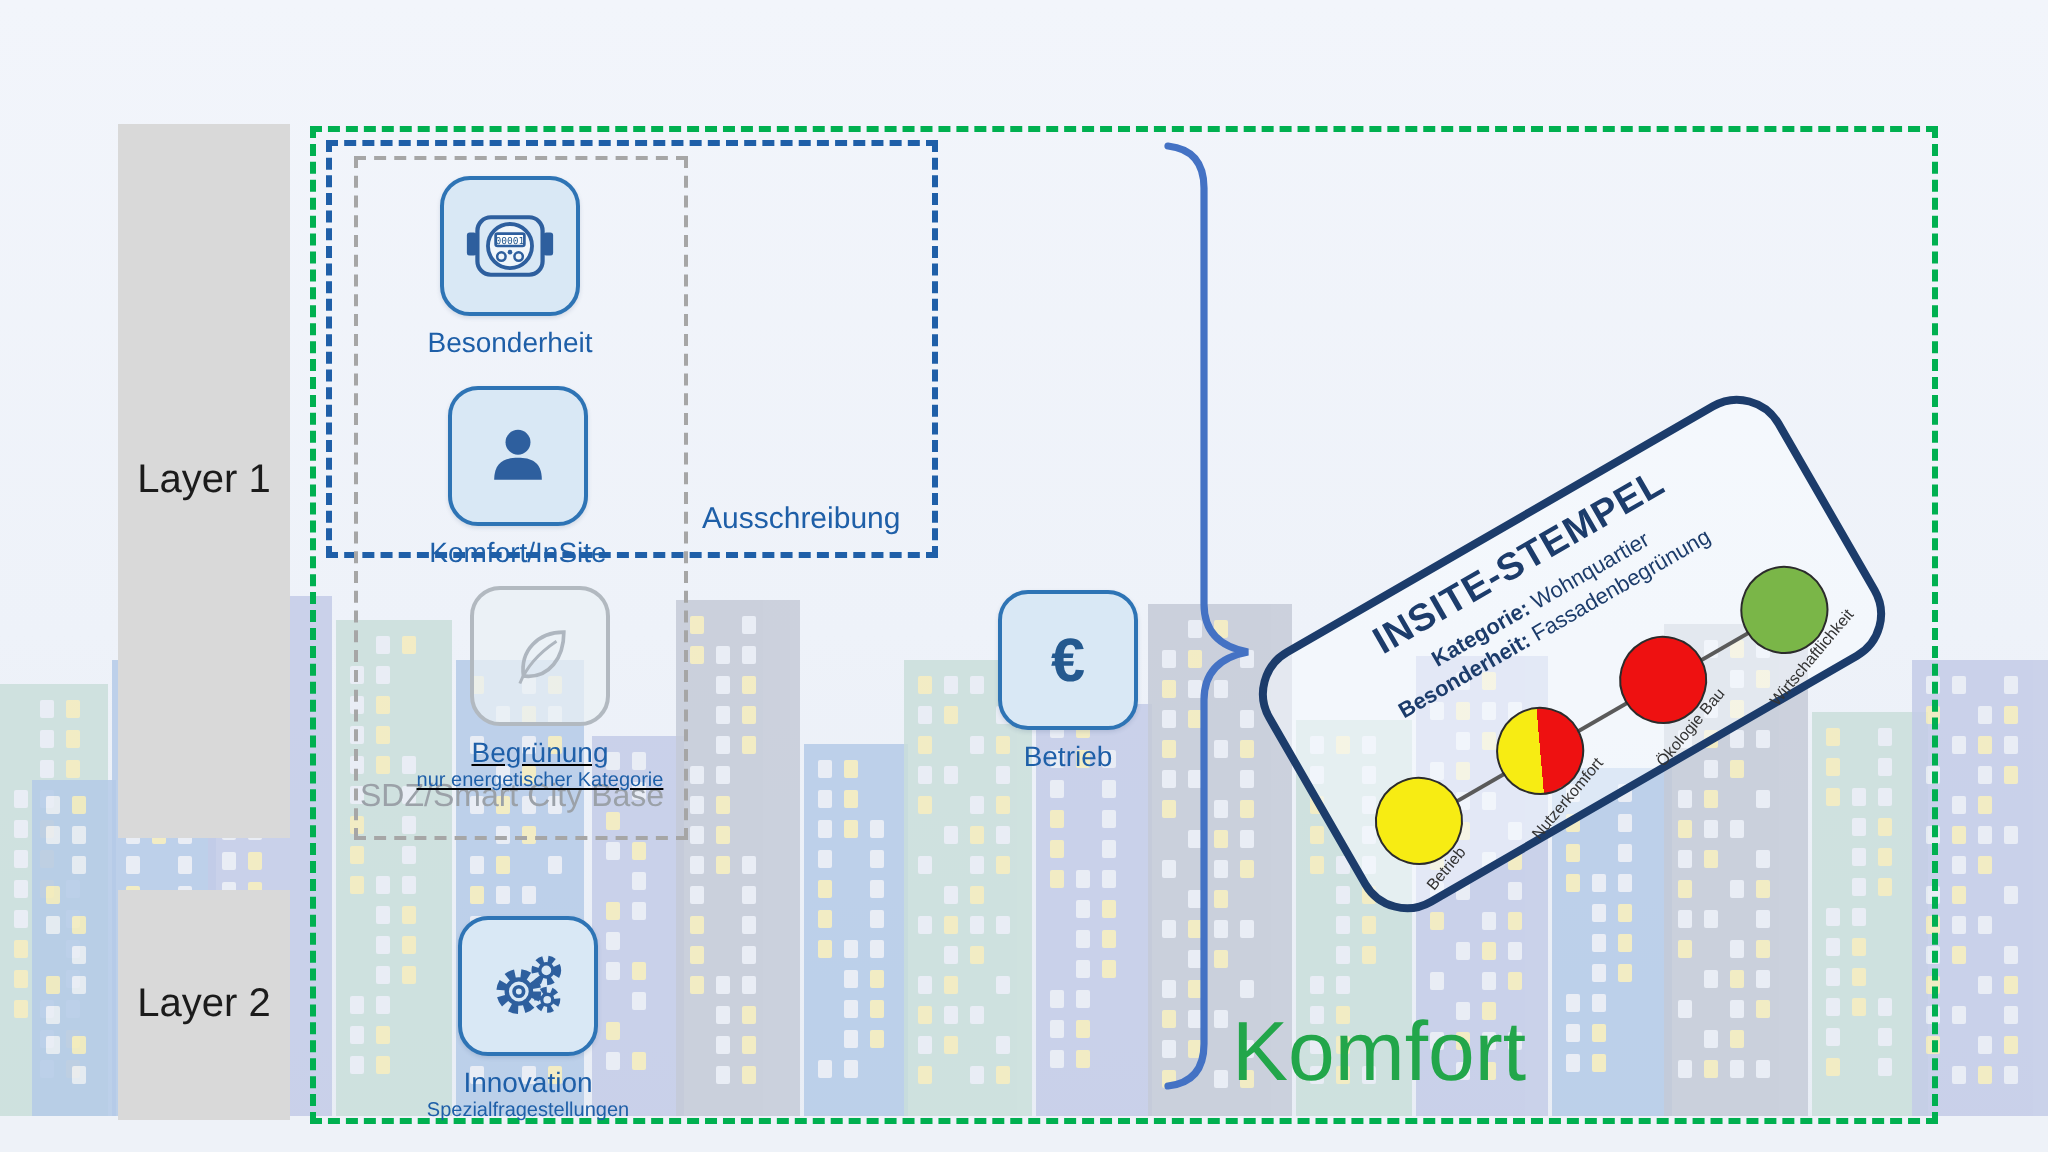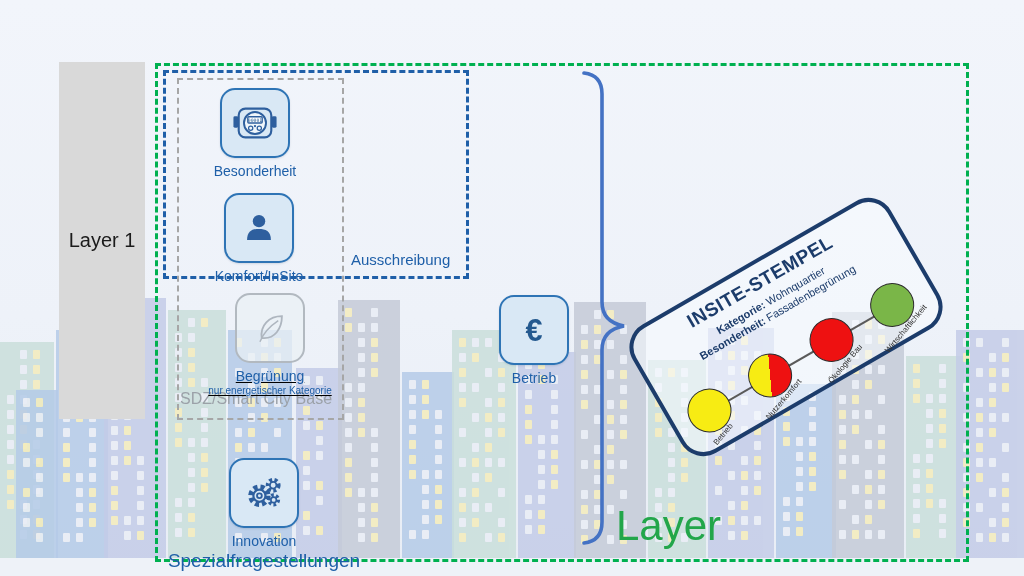--- a/index.html
+++ b/index.html
@@ -37,21 +37,21 @@
   .tile-sub{font-size:10px;color:#1e5fa8;margin-top:-1px;white-space:nowrap;}
   .g-energetisch{left:175px;top:88px;}
   .g-oekologisch{left:325px;top:86px;}
   .g-flexibilitaet{left:456px;top:87px;}
   .g-komfort{left:179px;top:193px;}
   .g-sri{left:455px;top:194px;}
   .g-sri .tile-sub{font-size:9px;}
   .g-begruenung{left:190px;top:293px;text-decoration:underline;}
   .g-kosten{left:454px;top:295px;}
   .g-punktuell{left:184px;top:458px;}
-  .g-punktuell .tile-sub{font-size:19px;text-align:right;}
+  .g-punktuell .tile-sub{font-size:10px;text-align:right;}
   
   .brace-svg{position:absolute;left:0;top:0;z-index:4;pointer-events:none;}
   
   .stamp{position:absolute;left:637px;top:253px;width:290px;height:140px;z-index:6;
     transform:rotate(-30deg);border:4px solid #1c3c6b;border-radius:26px;
     background:rgba(248,251,255,.55);}
   .stamp-title{text-align:center;margin-top:7px;font-size:19px;font-weight:bold;color:#1c3c6b;letter-spacing:.5px;}
   .stamp-field{text-align:center;font-size:11px;color:#1c3c6b;line-height:1.3;}
   .stamp-field .bold{font-weight:bold;margin-right:3px;}
   .stamp-fields{margin-top:3px;}
@@ -670,28 +670,31 @@
         <div class="win" style="left: 20px; top: 203px; background: rgb(233, 237, 245);"></div>
         <div class="win" style="left: 33px; top: 203px; background: rgb(244, 236, 188);"></div>
         <div class="win" style="left: 46px; top: 203px; background: rgb(233, 237, 245);"></div>
       </div>
     </div>
   <div class="ground"></div>
 
   <div class="layer-box layer1">
     <span>Layer 1</span>
   </div>
+  <div class="layer-box layer2">
+    <span>Layer 2</span>
+  </div>
 
   <div class="frame frame-green"></div>
   <div class="frame frame-blue"></div>
   <div class="frame frame-gray"></div>
 
   <div class="ausschreibung">Ausschreibung</div>
   <div class="sdz">SDZ/Smart City Base</div>
-  <div class="insite">Layer</div>
+  <div class="insite">Komfort</div>
 
   <div class="tile-group g-energetisch">
     <div class="tile">
       <svg class="icon" viewBox="0 0 48 48" width="46" height="46">
         <rect x="7" y="9" width="34" height="30" rx="7" fill="none" stroke="#2e5f9e" stroke-width="2.2"></rect>
         <rect x="1.5" y="17" width="5" height="12" rx="1.5" fill="#2e5f9e"></rect>
         <rect x="41.5" y="17" width="5" height="12" rx="1.5" fill="#2e5f9e"></rect>
         <circle cx="24" cy="24" r="11.5" fill="#ffffff" fill-opacity="0.6" stroke="#2e5f9e" stroke-width="2"></circle>
         <rect x="16.5" y="17.5" width="15" height="6.5" rx="1" fill="#ffffff" stroke="#2e5f9e" stroke-width="1.4"></rect>
         <text x="24" y="22.8" font-size="5" text-anchor="middle" fill="#24598f" font-family="DejaVu Sans Mono, monospace">00001</text>

